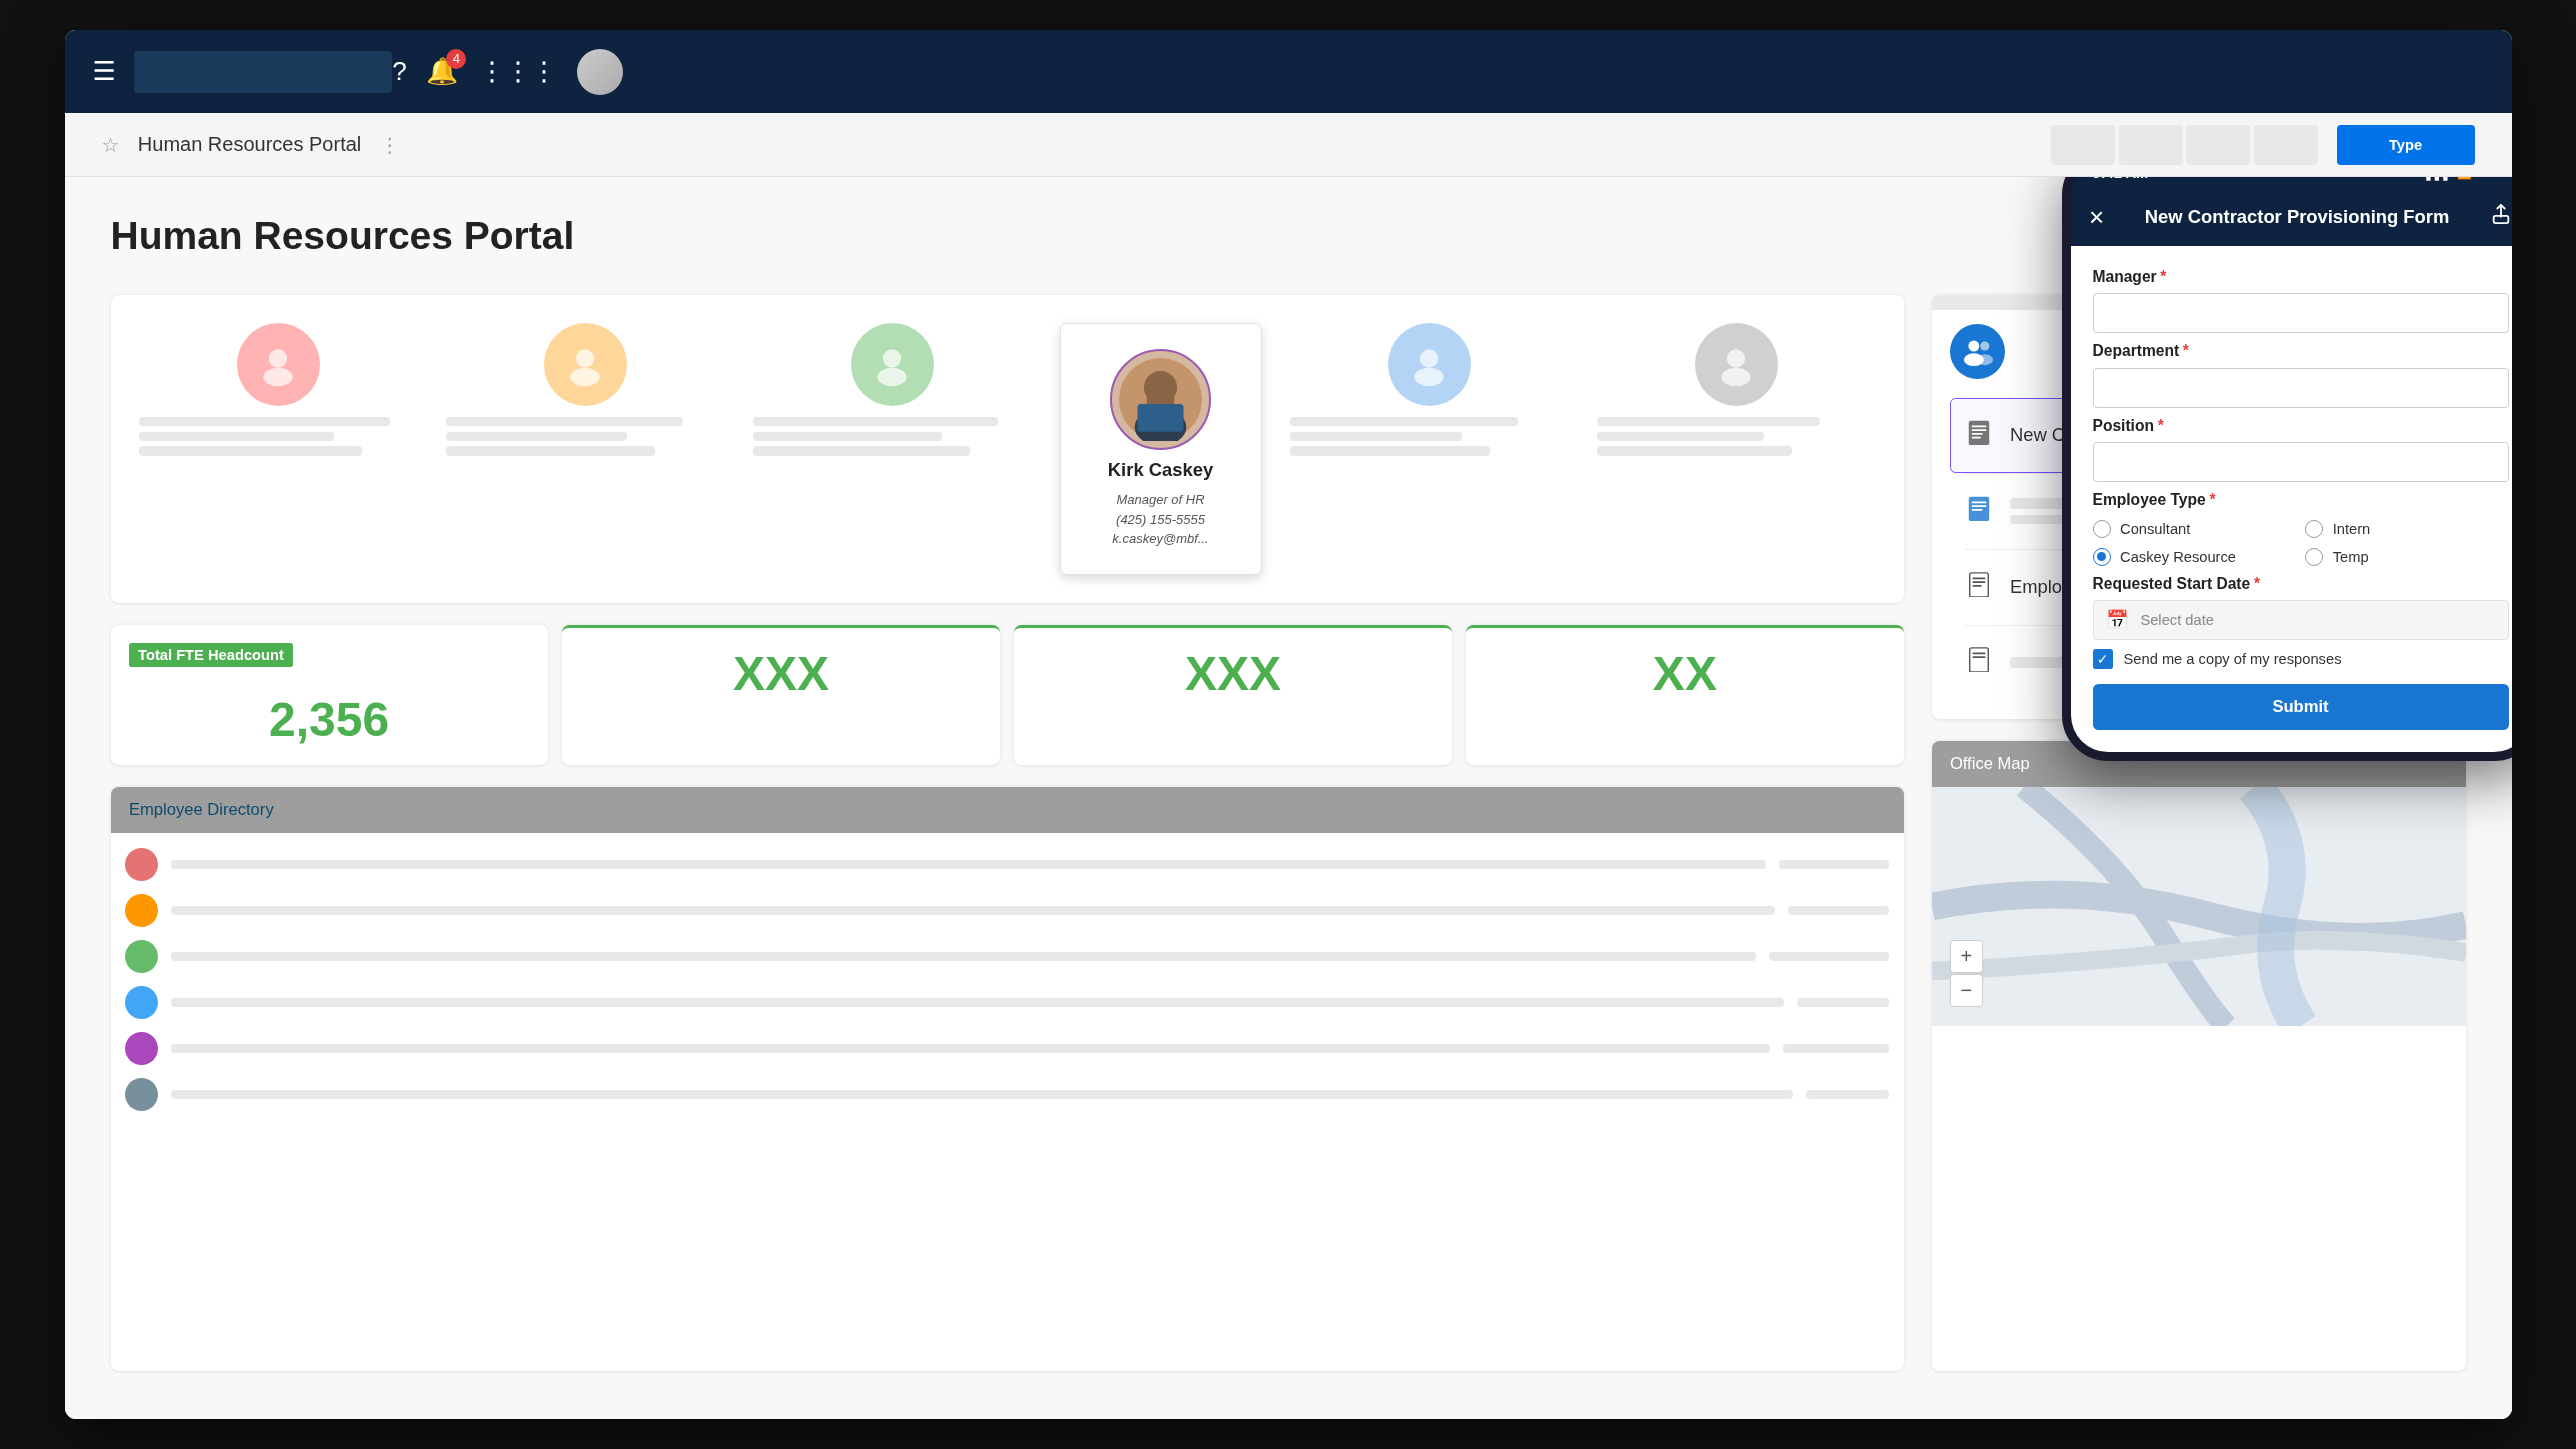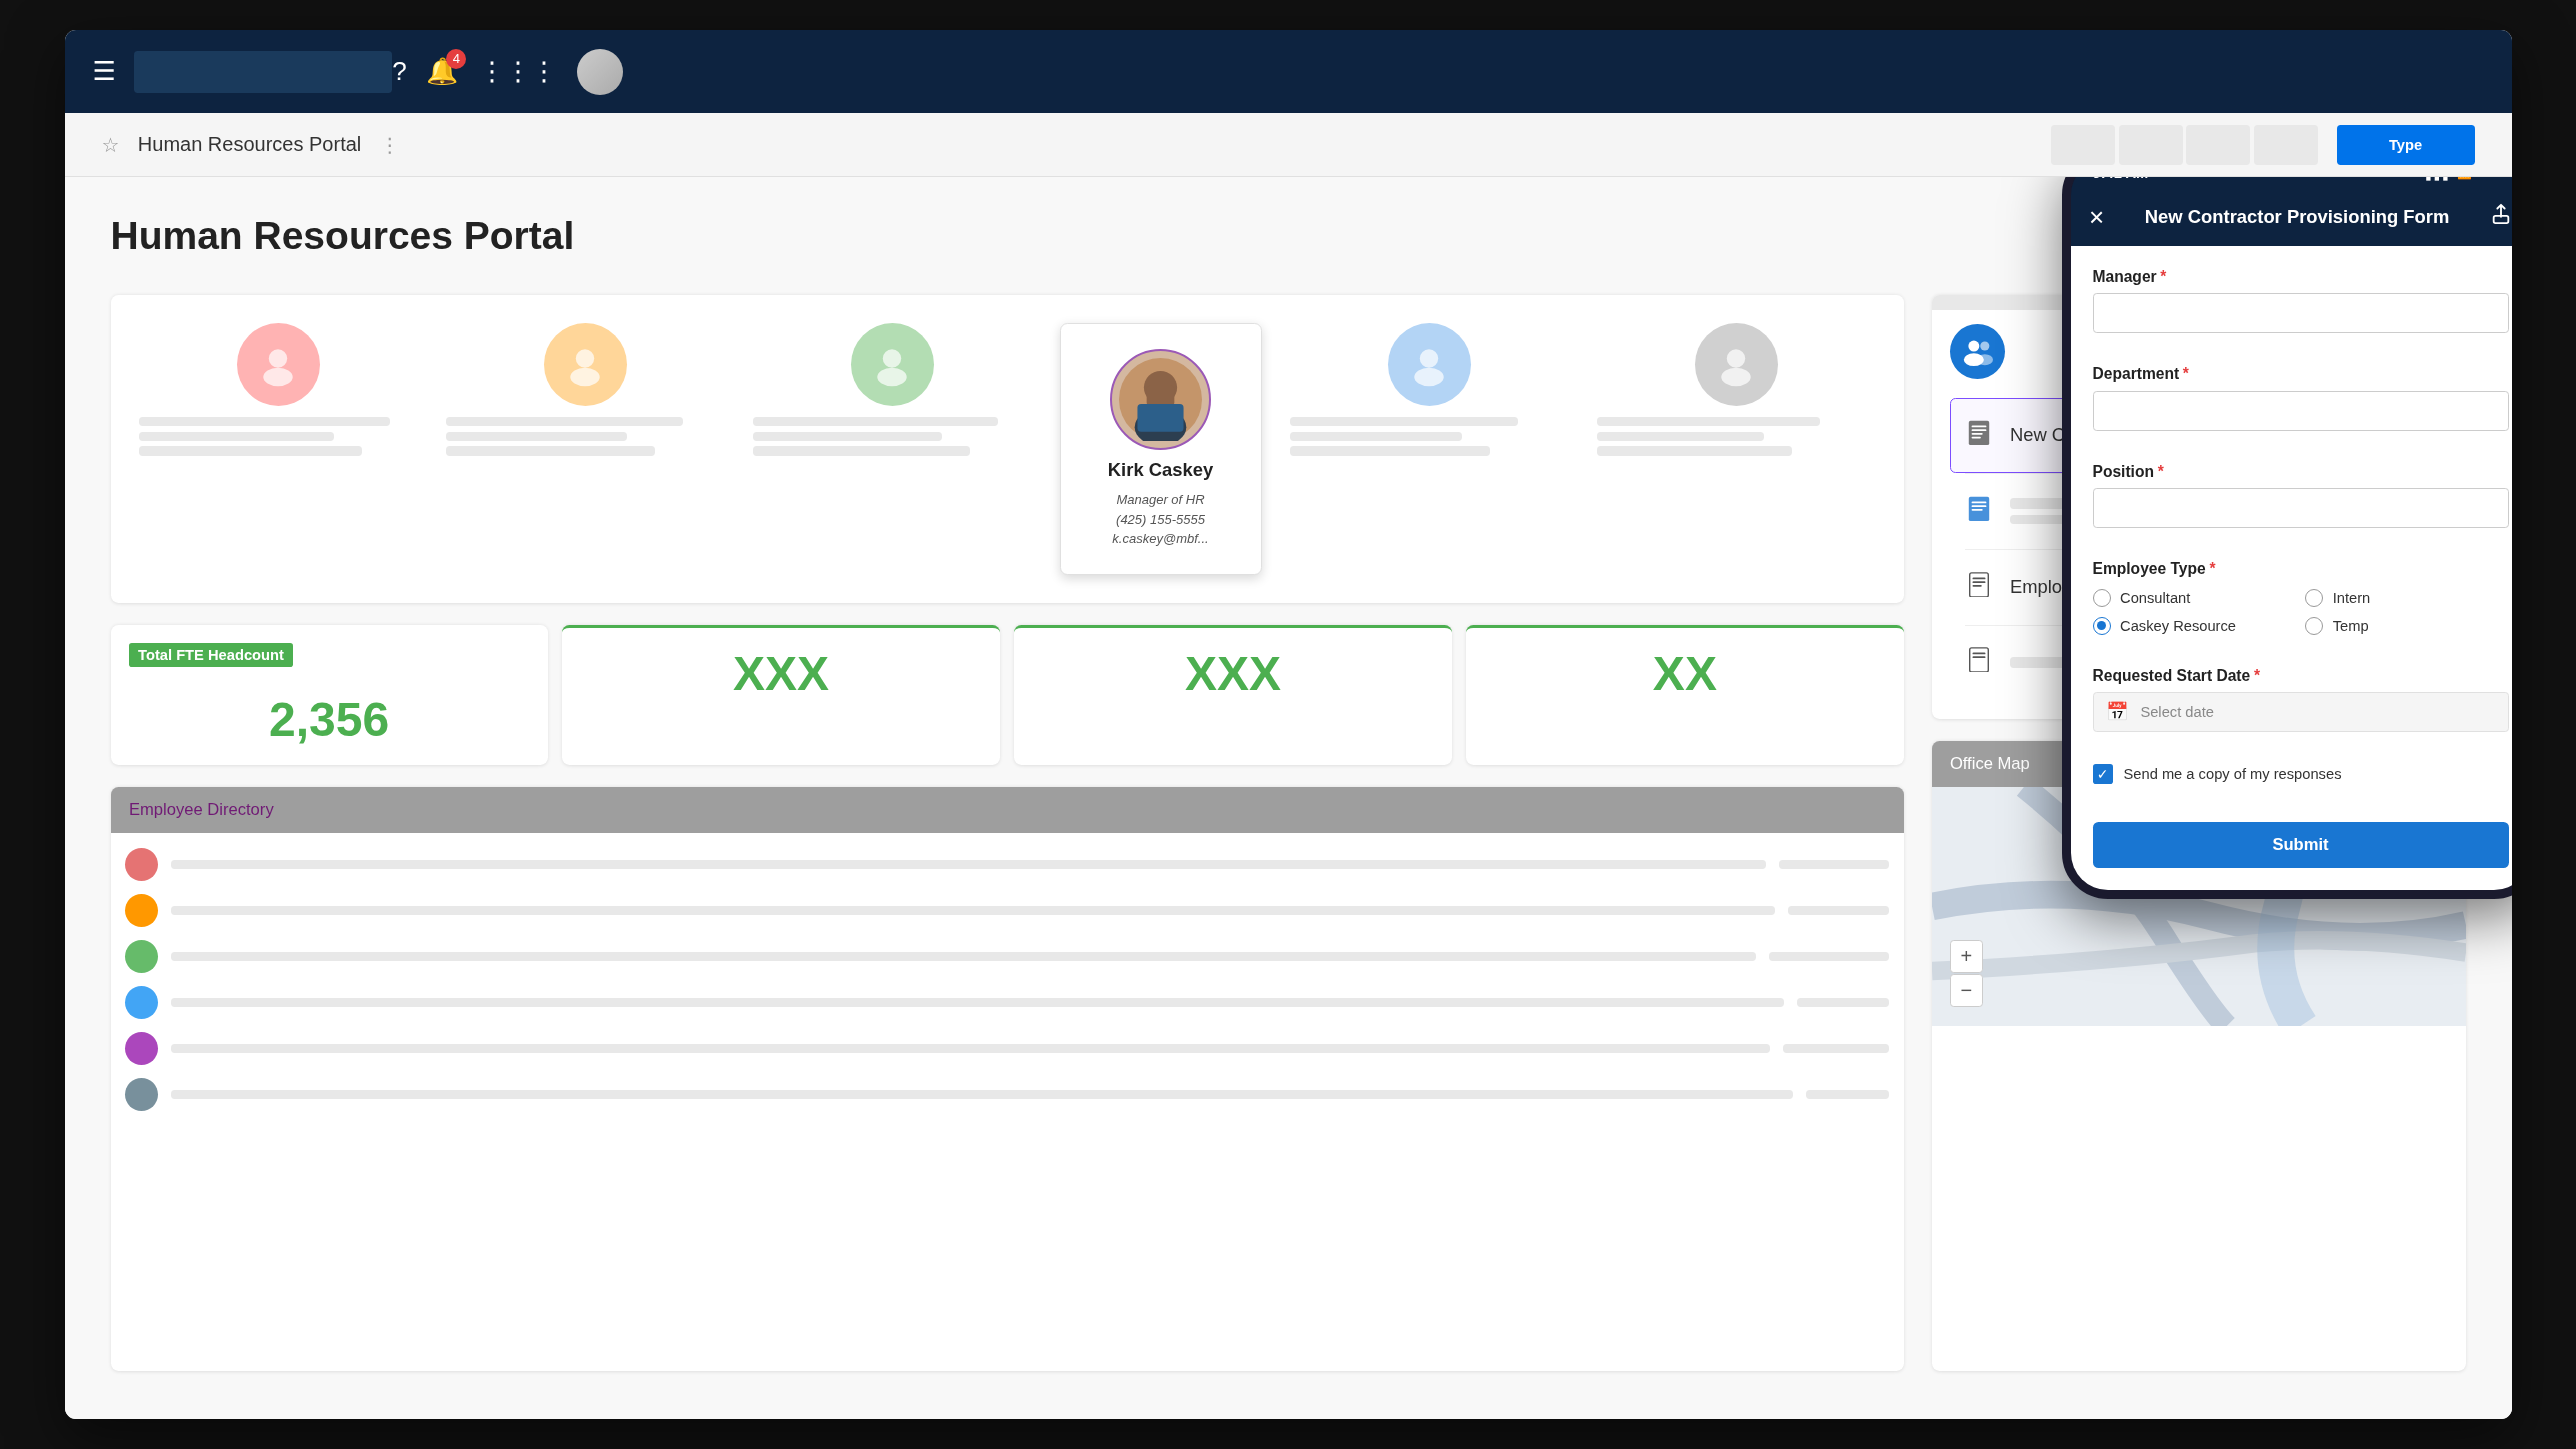--- a/index.html
+++ b/index.html
@@ -323,21 +323,21 @@
       border-radius: 7.4px;
       box-shadow: 0 0.9px 3.7px rgba(0,0,0,0.1);
       overflow: hidden;
       flex: 1;
     }
 
     .directory-header {
       background: #9e9e9e;
       padding: 13px 18.4px;
       font-size: 16.6px;
-      color: #701a75;
+      color: #0c4a6e;
       font-weight: 500;
     }
 
     .directory-body {
       padding: 14.7px;
       display: flex;
       flex-direction: column;
       gap: 13px;
     }
 
@@ -517,21 +517,21 @@
       color: white;
       font-size: 22px;
       cursor: pointer;
     }
 
     .phone-form-body {
       background: white;
       padding: 22px 22px;
       display: flex;
       flex-direction: column;
-      gap: 32px;
+      gap: 9px;
     }
 
     .form-field-group {
       display: flex;
       flex-direction: column;
       gap: 7.4px;
     }
 
     .form-field-label {
       font-size: 15.6px;

